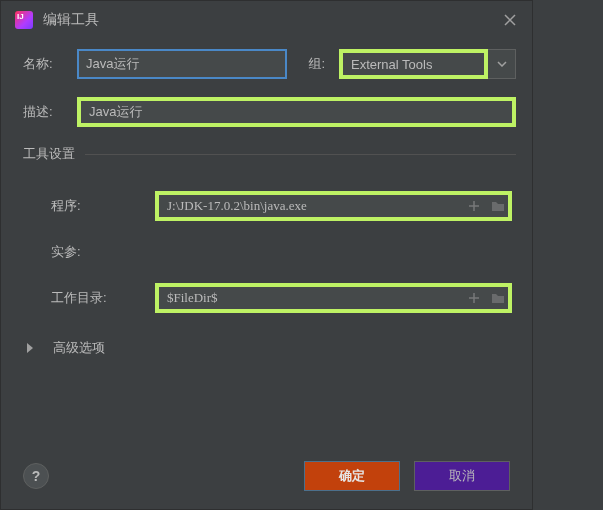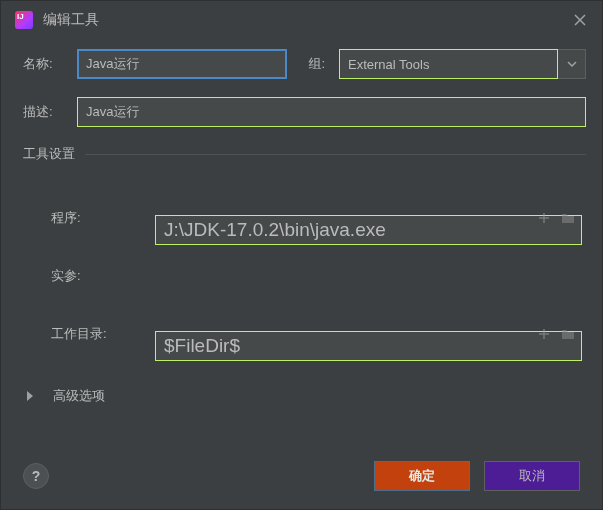--- a/index.html
+++ b/index.html
@@ -1,40 +1,40 @@
 <!DOCTYPE html>
 <html><head>
   <meta charset="utf-8">
   <style>
     * { box-sizing: border-box; margin: 0; padding: 0; }
     body { background: #3c3f41; font-family: "Microsoft YaHei", Arial, sans-serif; font-size: 13px; color: #bbbbbb; width: 603px; height: 510px; overflow: hidden; }
-    .dialog { width: 603px; height: 510px; background: #3c3f41; border: 1px solid #2e2f30; display: flex; flex-direction: column; }
+    .dialog { width: 533px; height: 510px; background: #3c3f41; border: 1px solid #2e2f30; display: flex; flex-direction: column; }
     .titlebar { display: flex; align-items: center; padding: 10px 14px; gap: 10px; }
     .app-icon { width: 18px; height: 18px; background: linear-gradient(135deg, #fe315d 0%, #b13cff 60%, #7b3cff 100%); border-radius: 3px; position: relative; }
     .app-icon::after { content: "IJ"; position: absolute; top: 1px; left: 2px; font-size: 8px; font-weight: bold; color: #fff; }
     .title-text { flex: 1; color: #bbbbbb; font-size: 14px; }
     .close-x { width: 16px; height: 16px; cursor: pointer; display: flex; align-items: center; justify-content: center; }
     .close-x svg { stroke: #a0a0a0; }
     .content { padding: 10px 16px 0 22px; flex: 1; display: flex; flex-direction: column; }
     .row { display: flex; align-items: center; gap: 14px; margin-bottom: 18px; }
     .lbl { min-width: 40px; color: #bbbbbb; }
-    input.txt, .combo { background: #45494a; border: 1px solid #bef264; color: #bbbbbb; height: 30px; padding: 0 8px; font-family: inherit; font-size: 13px; outline: none; }
+    input.txt, .combo { background: #45494a; border: 4px solid #bef264; color: #bbbbbb; height: 30px; padding: 0 8px; font-family: inherit; font-size: 13px; outline: none; }
     .txt.focused { border: 2px solid #4a88c7; padding: 0 7px; }
     .name-in { width: 210px; }
     .desc-in { flex: 1; }
     .combo-wrap { display: flex; flex: 1; }
     .combo { flex: 1; display: flex; align-items: center; }
     .combo-btn { width: 28px; height: 30px; background: #45494a; border: 1px solid #5e6060; border-left: none; display: flex; align-items: center; justify-content: center; cursor: pointer; }
     .fieldset-label { display: flex; align-items: center; gap: 10px; margin-bottom: 28px; }
     .fieldset-line { flex: 1; height: 1px; background: #515151; }
     .tool-rows { padding-left: 28px; padding-right: 4px; }
     .trow { display: flex; align-items: center; margin-bottom: 22px; gap: 26px; }
     .trow .lbl { min-width: 78px; }
     .field-wrap { flex: 1; position: relative; }
-    .field-wrap input { width: 100%; padding-right: 60px; font-family: Liberation Sans, sans-serif; font-size: 19px; margin-top: 24px; }
+    .field-wrap input { width: 100%; padding-right: 60px; font-family: Liberation Serif, serif; font-size: 13px; }
     .field-icons { position: absolute; right: 6px; top: 50%; transform: translateY(-50%); display: flex; gap: 8px; }
     .mini-icon { width: 16px; height: 16px; display: flex; align-items: center; justify-content: center; opacity: 0.55; cursor: pointer; }
     .expander { display: flex; align-items: center; gap: 20px; cursor: pointer; margin-top: 4px; margin-left: 4px; }
     .chev { width: 0; height: 0; border-top: 5px solid transparent; border-bottom: 5px solid transparent; border-left: 6px solid #a0a0a0; }
     .footer { display: flex; align-items: center; padding: 14px 22px 18px 22px; gap: 14px; border-top: 0; }
     .help { width: 26px; height: 26px; border-radius: 50%; background: #4c5052; border: 1px solid #5e6060; display: flex; align-items: center; justify-content: center; color: #bbbbbb; font-size: 14px; font-weight: bold; cursor: pointer; }
     .spacer { flex: 1; }
     .btn { height: 30px; padding: 0 24px; background: #4c1d95; border: 1px solid #5e6060; color: #bbbbbb; font-family: inherit; font-size: 13px; cursor: pointer; min-width: 96px; }
     .btn.primary { background: #c2410c; border-color: #4c708c; color: #e6e6e6; font-weight: bold; }
   </style>

